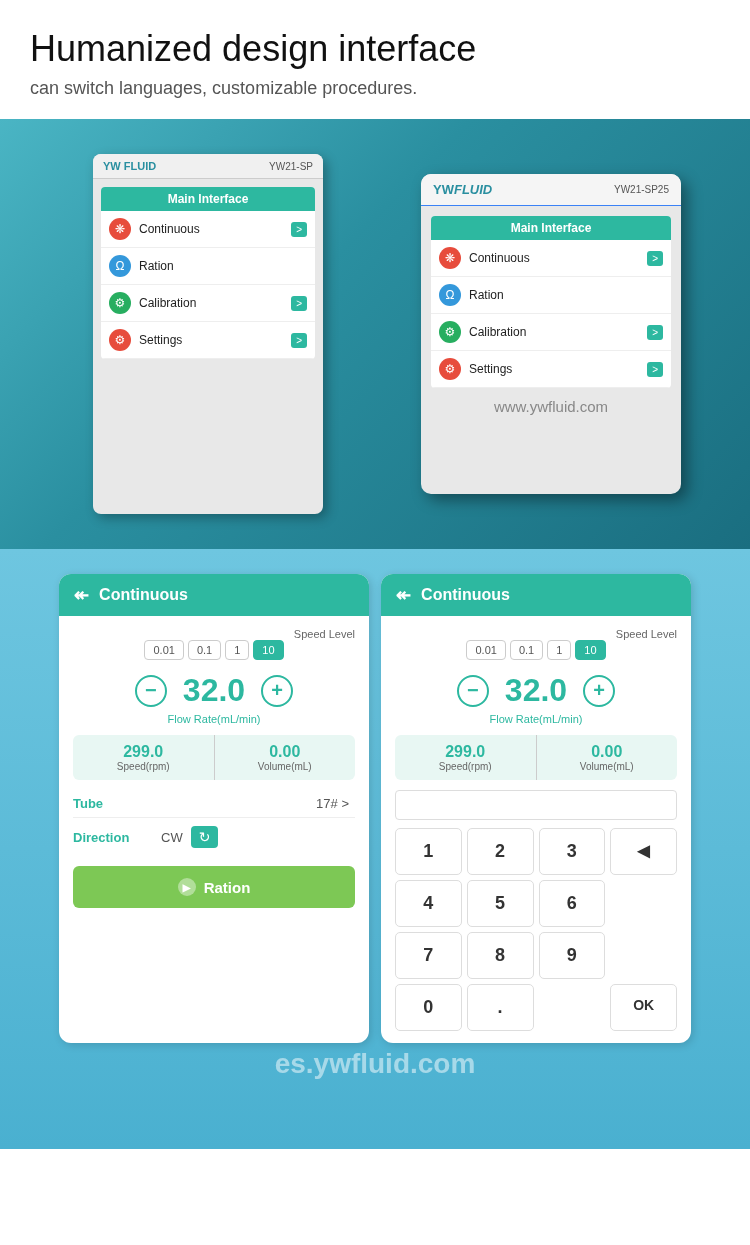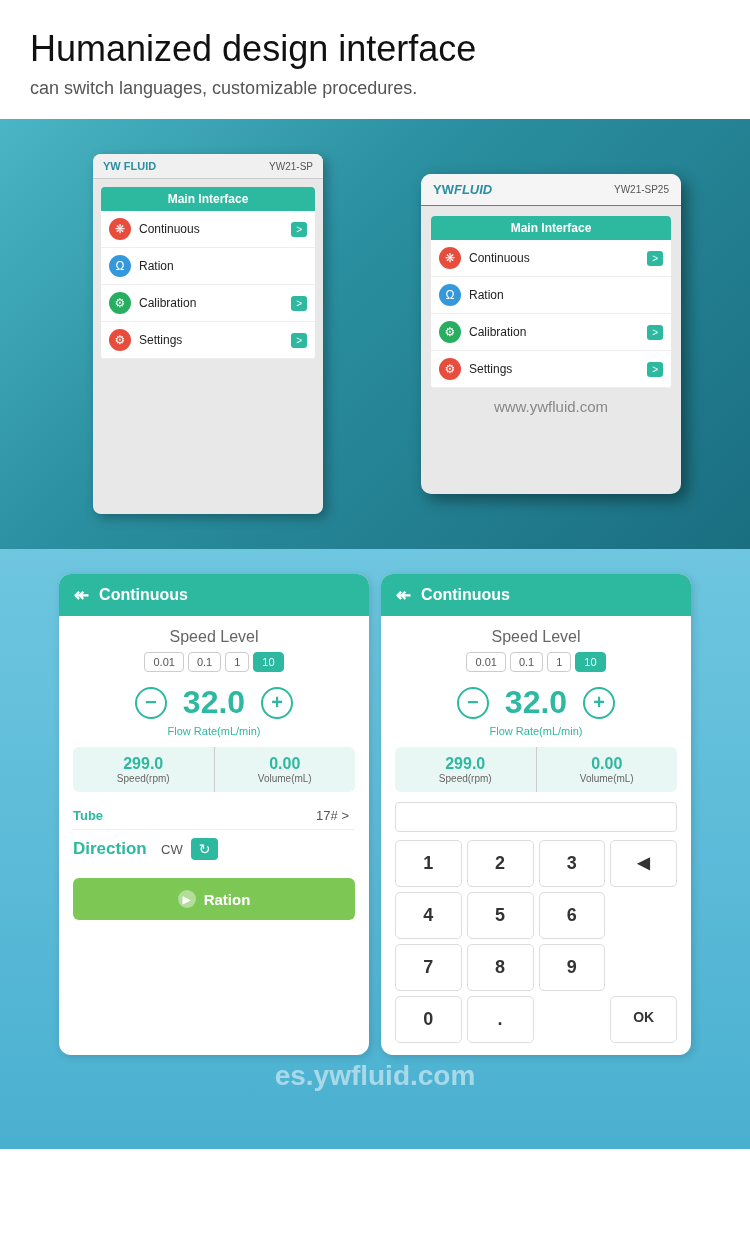--- a/index.html
+++ b/index.html
@@ -211,24 +211,23 @@
     .back-arrow {
       font-size: 18px;
       font-weight: bold;
     }
 
     .panel-body {
       padding: 12px 14px;
     }
 
     .speed-level-label {
-      text-align: center;
-      font-size: 16px;
+      text-align: right;
+      font-size: 11px;
       color: #666;
-      margin-bottom: 6px;
     }
 
     .speed-buttons {
       display: flex;
       justify-content: center;
       gap: 4px;
       margin-bottom: 12px;
     }
     .speed-btn {
       border: 1px solid #ccc;
@@ -319,21 +318,21 @@
       text-align: right;
       padding-right: 6px;
     }
 
     .direction-row {
       display: flex;
       align-items: center;
       padding: 8px 0;
     }
     .direction-label {
-      font-size: 17px;
+      font-size: 13px;
       color: #2db8a0;
       font-weight: bold;
       width: 88px;
     }
     .direction-value {
       font-size: 13px;
       color: #555;
       margin-right: 8px;
     }
     .dir-btn {

